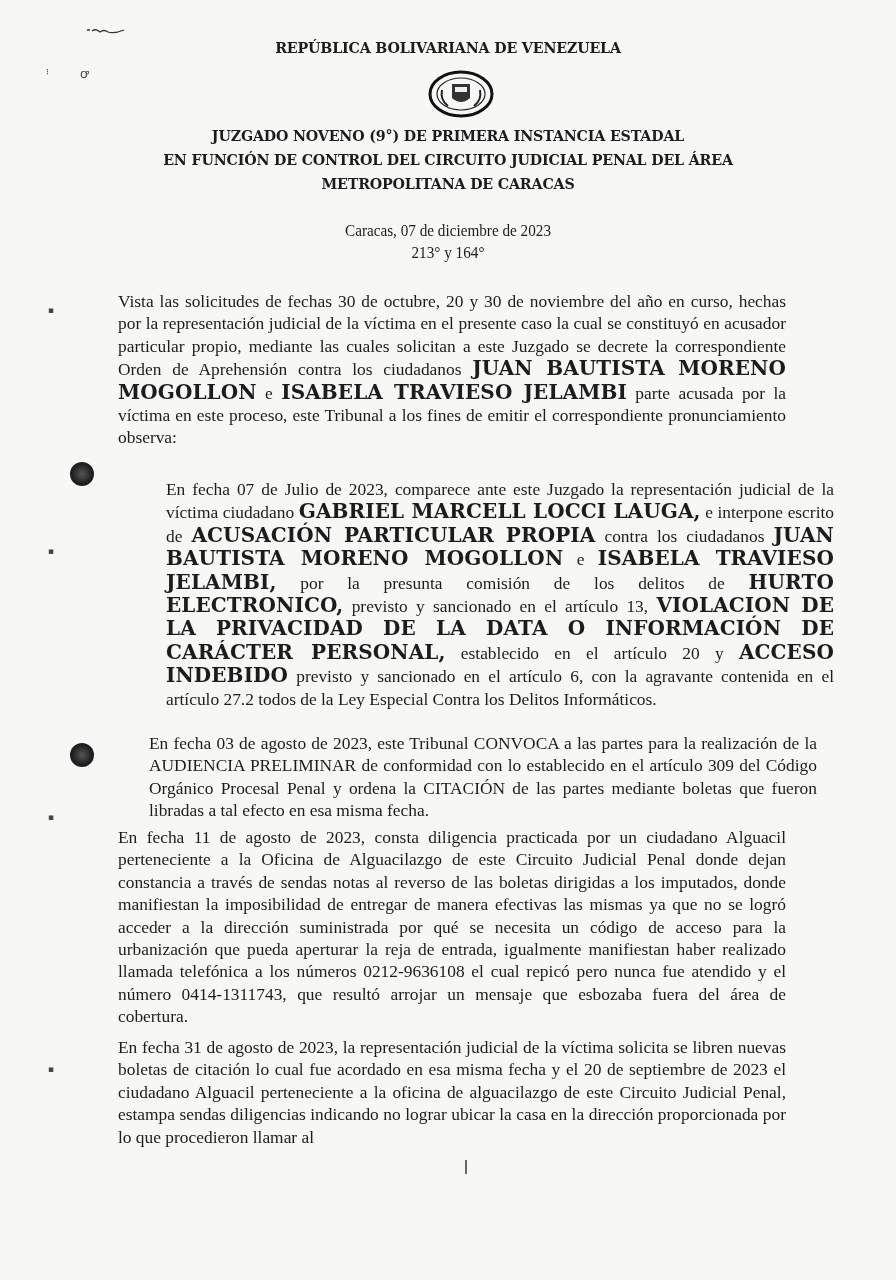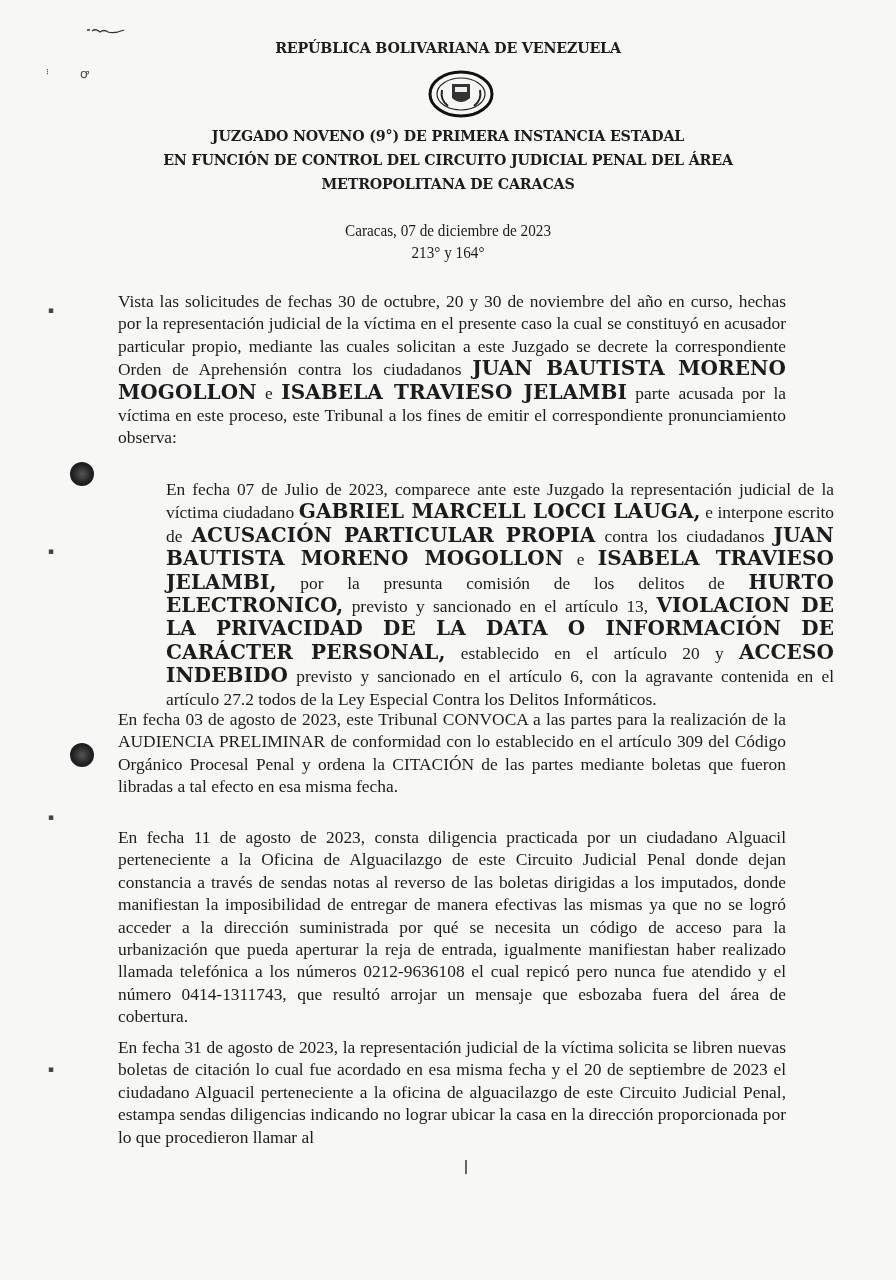--- a/index.html
+++ b/index.html
@@ -78,20 +78,20 @@
   <div class="mark" style="left:48px;top:1064px;">▪</div>
 
   <div class="para" style="top:290px;">
     <span>Vista las solicitudes de fechas 30 de octubre, 20 y 30 de noviembre del año en curso, hechas por la representación judicial de la víctima en el presente caso la cual se constituyó en acusador particular propio, mediante las cuales solicitan a este Juzgado se decrete la correspondiente Orden de Aprehensión contra los ciudadanos </span><b>JUAN BAUTISTA MORENO MOGOLLON</b><span> e </span><b>ISABELA TRAVIESO JELAMBI</b><span> parte acusada por la víctima en este proceso, este Tribunal a los fines de emitir el correspondiente pronunciamiento observa:</span>
   </div>
 
   <div class="para" style="top:478px;margin-left:48px;">
     <span>En fecha 07 de Julio de 2023, comparece ante este Juzgado la representación judicial de la víctima ciudadano </span><b>GABRIEL MARCELL LOCCI LAUGA,</b><span> e interpone escrito de </span><b>ACUSACIÓN PARTICULAR PROPIA</b><span> contra los ciudadanos </span><b>JUAN BAUTISTA MORENO MOGOLLON</b><span> e </span><b>ISABELA TRAVIESO JELAMBI,</b><span> por la presunta comisión de los delitos de </span><b>HURTO ELECTRONICO,</b><span> previsto y sancionado en el artículo 13, </span><b>VIOLACION DE LA PRIVACIDAD DE LA DATA O INFORMACIÓN DE CARÁCTER PERSONAL,</b><span> establecido en el artículo 20 y </span><b>ACCESO INDEBIDO</b><span> previsto y sancionado en el artículo 6, con la agravante contenida en el artículo 27.2 todos de la Ley Especial Contra los Delitos Informáticos.</span>
   </div>
 
-  <div class="para" style="top:708px;">En fecha 03 de agosto de 2023, este Tribunal CONVOCA a las partes para la realización de la AUDIENCIA PRELIMINAR de conformidad con lo establecido en el artículo 309 del Código Orgánico Procesal Penal y ordena la CITACIÓN de las partes mediante boletas que fueron libradas a tal efecto en esa misma fecha.</div>
+  <div class="para" style="top:732px;margin-left:31px;">En fecha 03 de agosto de 2023, este Tribunal CONVOCA a las partes para la realización de la AUDIENCIA PRELIMINAR de conformidad con lo establecido en el artículo 309 del Código Orgánico Procesal Penal y ordena la CITACIÓN de las partes mediante boletas que fueron libradas a tal efecto en esa misma fecha.</div>
 
   <div class="para" style="top:826px;">En fecha 11 de agosto de 2023, consta diligencia practicada por un ciudadano Alguacil perteneciente a la Oficina de Alguacilazgo de este Circuito Judicial Penal donde dejan constancia a través de sendas notas al reverso de las boletas dirigidas a los imputados, donde manifiestan la imposibilidad de entregar de manera efectivas las mismas ya que no se logró acceder a la dirección suministrada por qué se necesita un código de acceso para la urbanización que pueda aperturar la reja de entrada, igualmente manifiestan haber realizado llamada telefónica a los números 0212-9636108 el cual repicó pero nunca fue atendido y el número 0414-1311743, que resultó arrojar un mensaje que esbozaba  fuera del área de cobertura.</div>
 
   <div class="para" style="top:1036px;">En fecha 31 de agosto de 2023, la representación judicial de la víctima solicita se libren nuevas boletas de citación lo cual fue acordado en esa misma fecha y el 20 de septiembre de 2023 el ciudadano Alguacil perteneciente a la oficina de alguacilazgo de este Circuito Judicial Penal, estampa sendas diligencias indicando no lograr ubicar la casa en la dirección proporcionada por lo que procedieron llamar al</div>
 
   <div class="pipe"></div>
 </div>
 
 </body></html>

